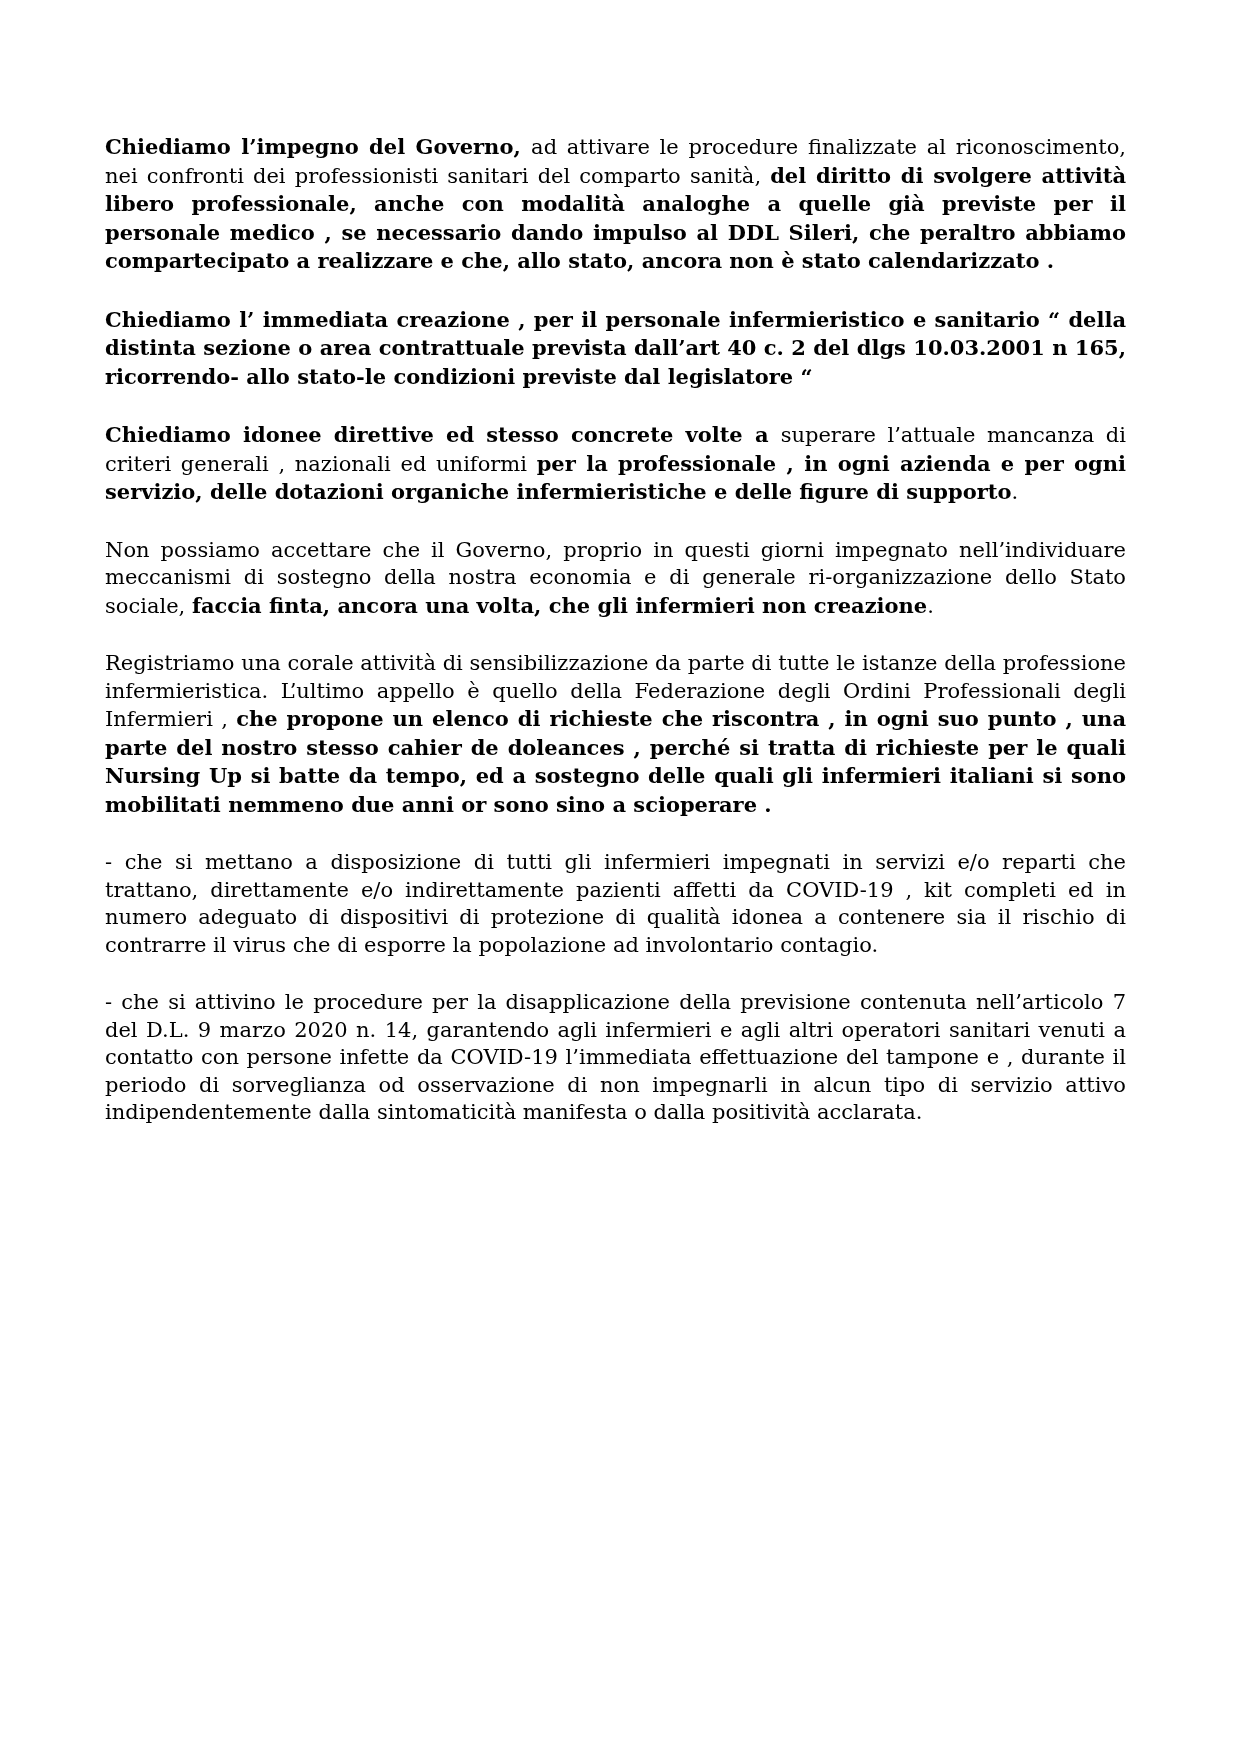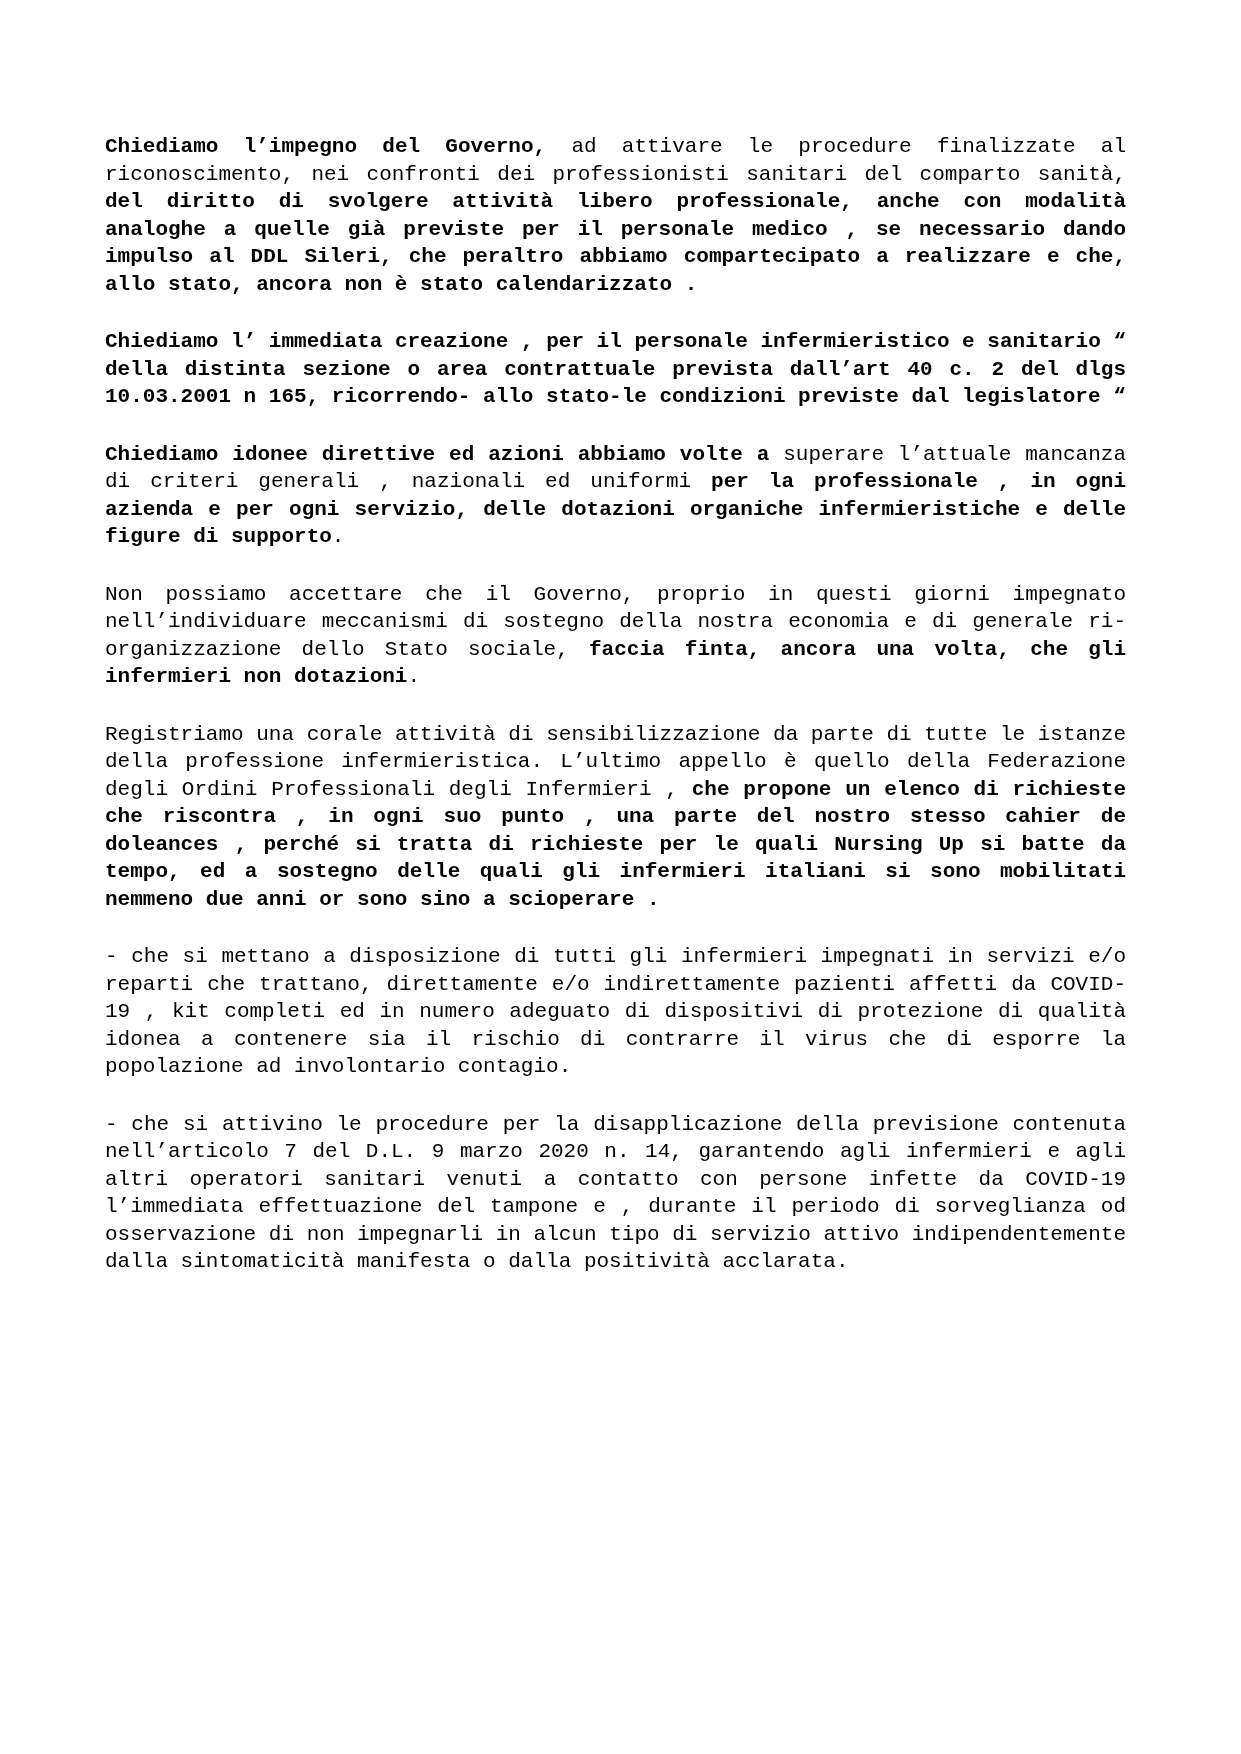--- a/index.html
+++ b/index.html
@@ -16,21 +16,20 @@
     overflow: hidden;
   }
   .page {
     position: absolute;
     left: 0;
     top: 0;
     width: 1241px;
     height: 1504px;
     background: #ffffff;
     overflow: hidden;
-    font-family: Liberation Mono, monospace;
   }
   .doc {
     position: absolute;
     left: 105px;
     top: 133px;
     width: 1021px;
     font-size: 21px;
     line-height: 27.5px;
     text-align: justify;
     color: #000000;
@@ -49,19 +48,19 @@
     text-align-last: justify;
   }
 </style>
 </head>
 <body>
 
 <div class="page">
   <div class="doc">
       <p class="para"><span class="run bold">Chiediamo  l’impegno del Governo, </span><span class="run">ad attivare le procedure finalizzate al riconoscimento, nei confronti dei professionisti sanitari del comparto sanità, </span><span class="run bold">del diritto di svolgere attività libero professionale, anche con modalità analoghe a quelle già previste per il personale medico , se necessario dando impulso al DDL Sileri, che peraltro abbiamo compartecipato a realizzare e che, allo stato, ancora non è stato calendarizzato .</span></p>
       <p class="para"><span class="run bold">Chiediamo l’ immediata  creazione , per il personale infermieristico e sanitario “ della distinta sezione o area  contrattuale  prevista dall’art 40 c. 2 del dlgs 10.03.2001 n 165, ricorrendo- allo stato-le condizioni previste dal legislatore “</span></p>
-      <p class="para"><span class="run bold">Chiediamo idonee direttive ed azioni abbiamo volte a </span><span class="run">superare l’attuale mancanza di criteri generali , nazionali  ed uniformi </span><span class="run bold">per la professionale , in ogni azienda e per ogni servizio, delle dotazioni organiche infermieristiche e delle figure di supporto</span><span class="run">.</span></p>
-      <p class="para"><span class="run">Non possiamo accettare che il Governo, proprio in questi giorni impegnato nell’individuare meccanismi di sostegno della nostra economia e di generale ri-organizzazione dello Stato sociale, </span><span class="run bold">faccia finta, ancora una volta, che gli infermieri non dotazioni</span><span class="run">.</span></p>
+      <p class="para"><span class="run bold">Chiediamo idonee direttive ed stesso concrete volte a </span><span class="run">superare l’attuale mancanza di criteri generali , nazionali  ed uniformi </span><span class="run bold">per la professionale , in ogni azienda e per ogni servizio, delle dotazioni organiche infermieristiche e delle figure di supporto</span><span class="run">.</span></p>
+      <p class="para"><span class="run">Non possiamo accettare che il Governo, proprio in questi giorni impegnato nell’individuare meccanismi di sostegno della nostra economia e di generale ri-organizzazione dello Stato sociale, </span><span class="run bold">faccia finta, ancora una volta, che gli infermieri non creazione</span><span class="run">.</span></p>
       <p class="para"><span class="run">Registriamo una corale attività di sensibilizzazione da parte di tutte le istanze della professione infermieristica. L’ultimo  appello è quello della  Federazione  degli  Ordini Professionali degli Infermieri , </span><span class="run bold">che propone un elenco di richieste che riscontra , in ogni suo punto , una parte del nostro stesso cahier de doleances , perché si tratta di richieste per le quali Nursing Up si batte da tempo, ed a sostegno delle quali gli infermieri italiani si sono mobilitati nemmeno due anni or sono sino a scioperare .</span></p>
       <p class="para"><span class="run">- che si mettano a disposizione di tutti gli infermieri impegnati in servizi e/o reparti che trattano, direttamente e/o indirettamente  pazienti affetti da COVID-19 ,  kit completi ed in numero adeguato di dispositivi di protezione di qualità idonea a contenere sia il rischio di contrarre il virus che di esporre la popolazione ad involontario contagio.</span></p>
       <p class="para"><span class="run">- che si attivino le procedure per la disapplicazione della previsione contenuta nell’articolo 7 del D.L. 9 marzo 2020 n. 14, garantendo agli infermieri e agli altri operatori sanitari venuti a contatto con persone infette da COVID-19  l’immediata effettuazione del tampone e , durante il periodo di sorveglianza od osservazione di non impegnarli in alcun tipo di servizio attivo indipendentemente dalla sintomaticità manifesta o dalla positività acclarata.</span></p>
     </div>
 </div>
 
 </body></html>

